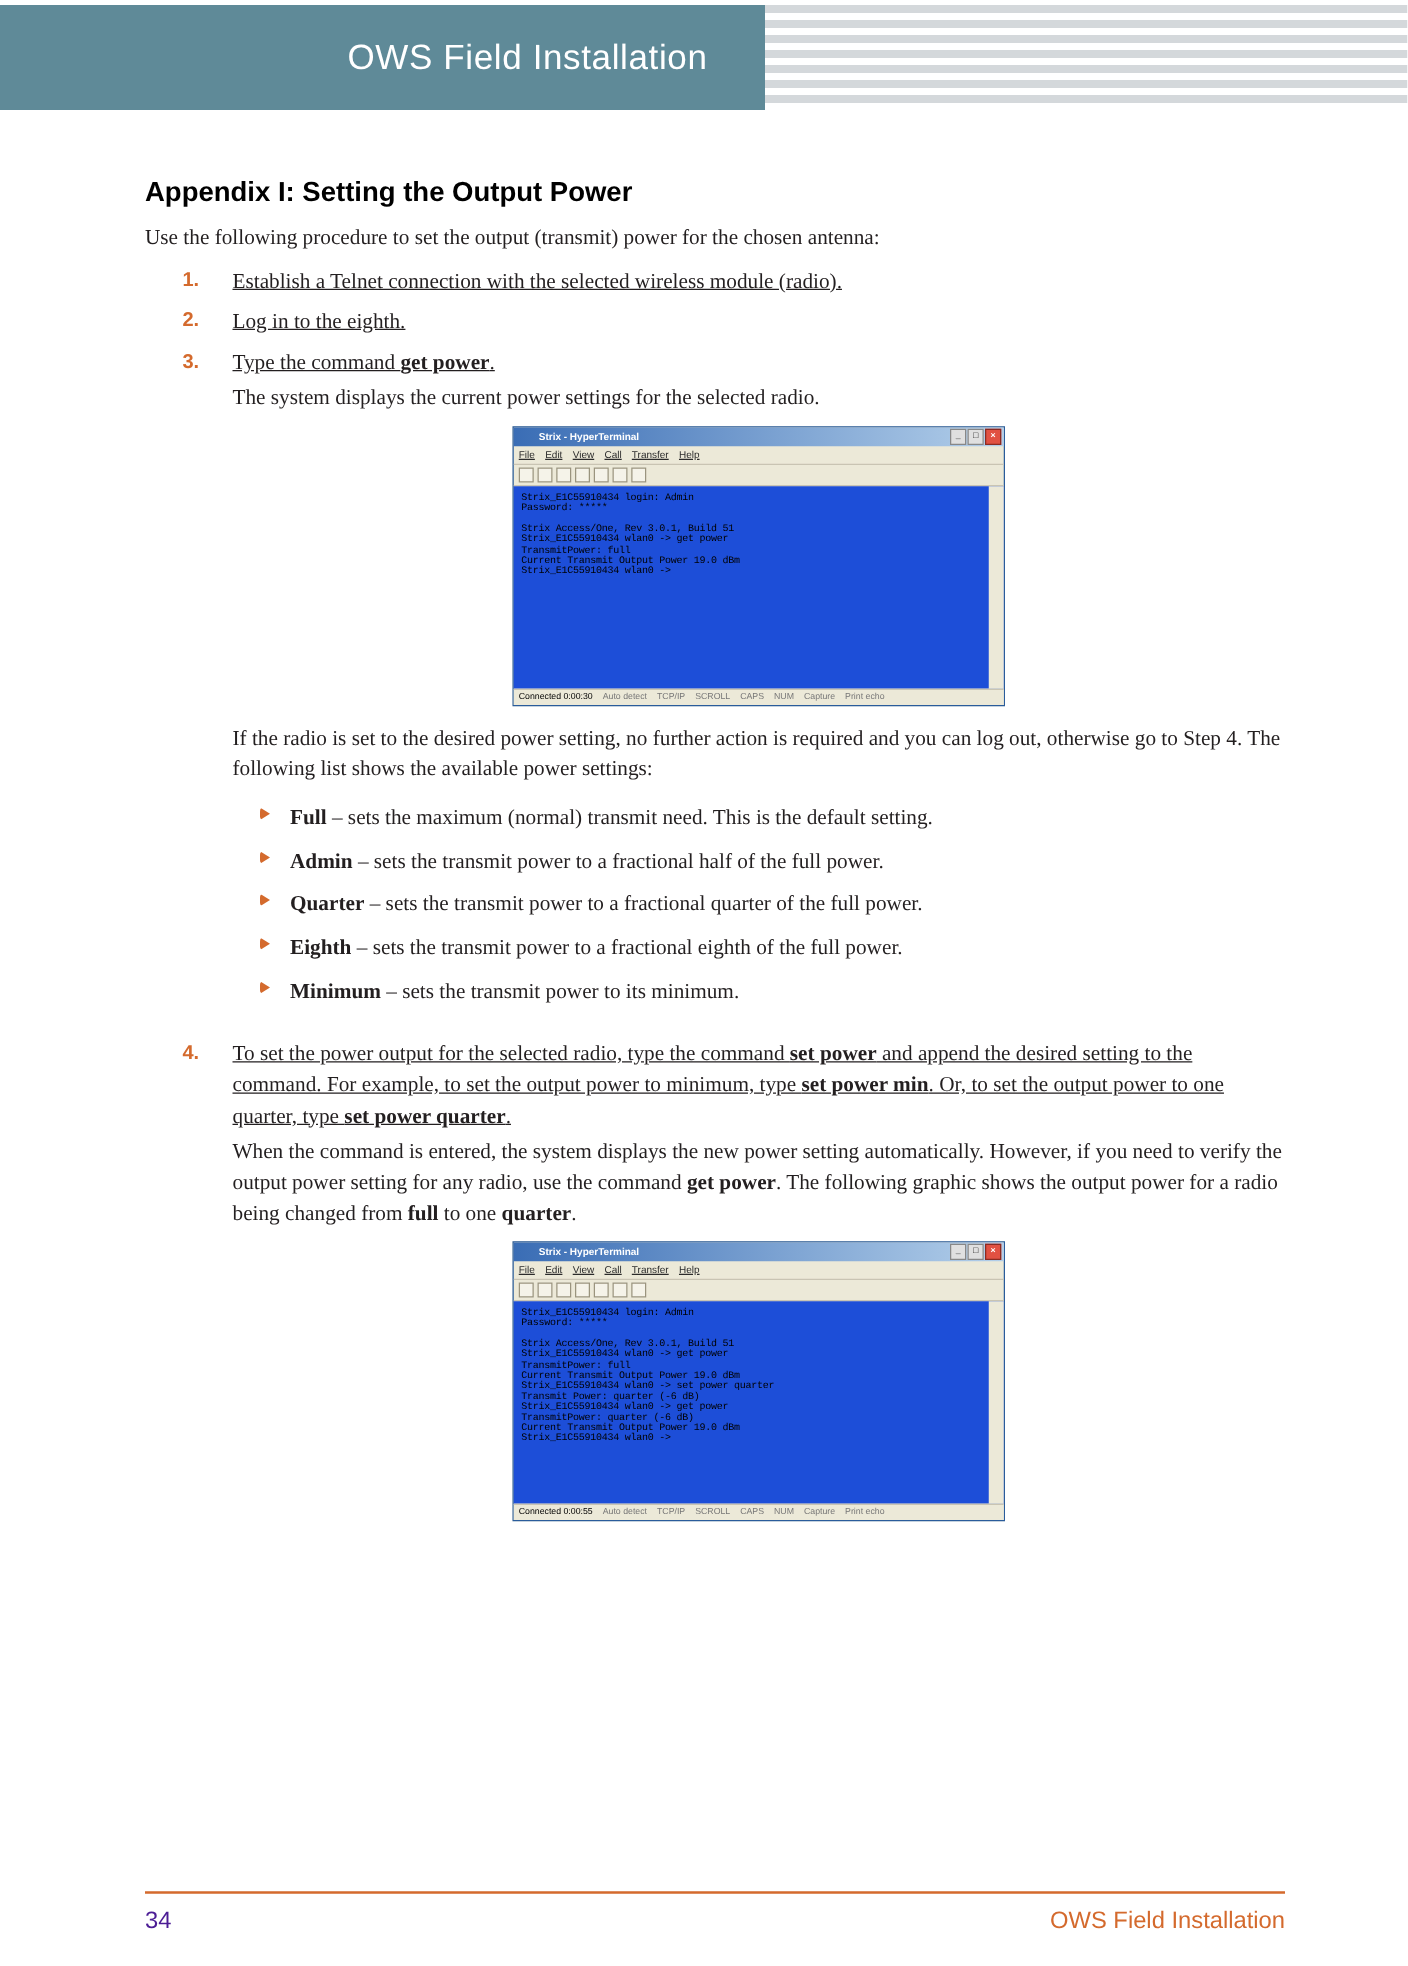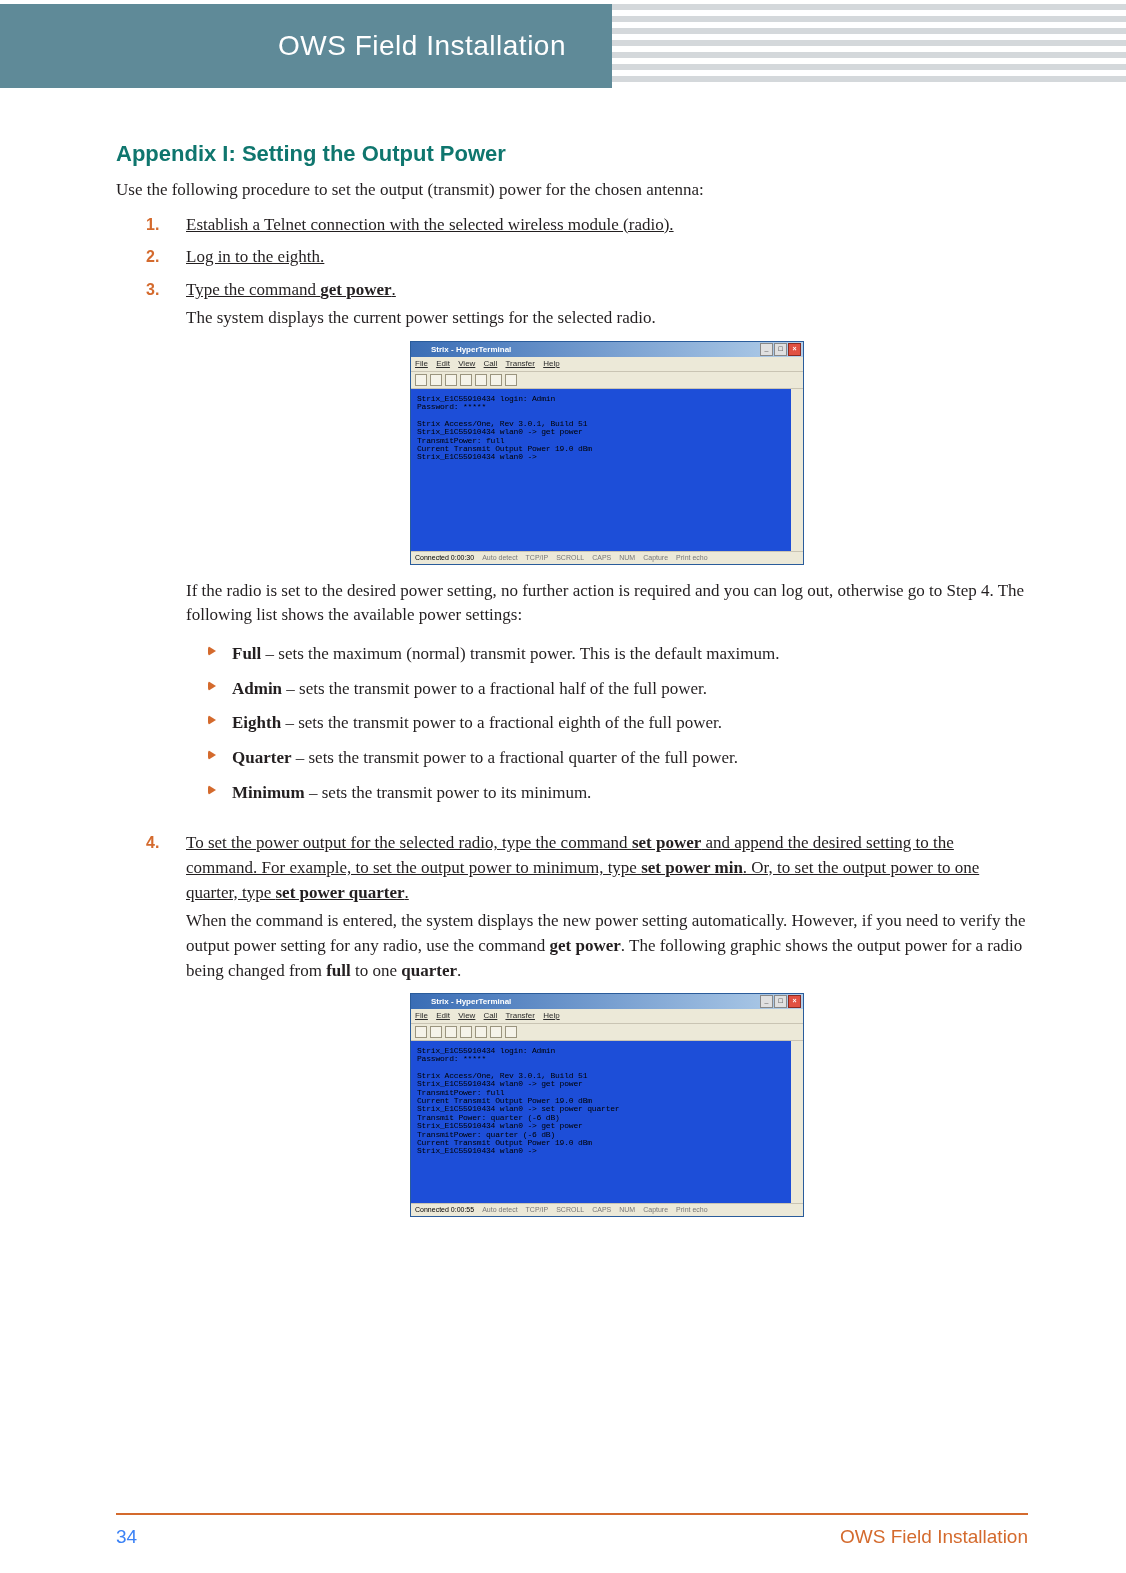--- a/index.html
+++ b/index.html
@@ -63,21 +63,21 @@
   
   .content {
     padding: 50px 98px 0 116px;
     font-size: 17px;
   }
 
   .heading {
     font-family: "Helvetica Neue", Arial, sans-serif;
     font-weight: 700;
     font-size: 22px;
-    color: #0f766e;
+    color: #000000;
     margin: 0 0 8px 0;
   }
 
   .intro {
     margin: 0 0 10px 0;
   }
 
   ol.steps {
     list-style: none;
     margin: 0;
@@ -210,21 +210,21 @@
   .footer {
     position: absolute;
     left: 116px;
     right: 98px;
     bottom: 26px;
     display: flex;
     justify-content: space-between;
     font-family: "Myriad Pro", "Helvetica Neue", Arial, sans-serif;
   }
   .footer .page-num {
-    color: #3b82f6;
+    color: #4c1d95;
     font-size: 19px;
   }
   .footer .page-label {
     color: #d46a2d;
     font-size: 19px;
   }
 </style>
 </head>
 <body>
 
@@ -306,33 +306,33 @@
             <span>Capture</span>
             <span>Print echo</span>
           </div>
         </div>
 
         <span class="step-extra">If the radio is set to the desired power setting, no further action is required and you can log out, otherwise go to Step 4. The following list shows the available power settings:</span>
 
         <ul class="sub-bullets">
           <li>
             <span class="bullet-icon"></span>
-            <span class="bold">Full</span><span> – sets the maximum (normal) transmit power. This is the default maximum.</span>
+            <span class="bold">Full</span><span> – sets the maximum (normal) transmit need. This is the default setting.</span>
           </li>
           <li>
             <span class="bullet-icon"></span>
             <span class="bold">Admin</span><span> – sets the transmit power to a fractional half of the full power.</span>
           </li>
           <li>
             <span class="bullet-icon"></span>
-            <span class="bold">Eighth</span><span> – sets the transmit power to a fractional eighth of the full power.</span>
+            <span class="bold">Quarter</span><span> – sets the transmit power to a fractional quarter of the full power.</span>
           </li>
           <li>
             <span class="bullet-icon"></span>
-            <span class="bold">Quarter</span><span> – sets the transmit power to a fractional quarter of the full power.</span>
+            <span class="bold">Eighth</span><span> – sets the transmit power to a fractional eighth of the full power.</span>
           </li>
           <li>
             <span class="bullet-icon"></span>
             <span class="bold">Minimum</span><span> – sets the transmit power to its minimum.</span>
           </li>
         </ul>
       </li>
 
       <li>
         <span class="num">4.</span>

